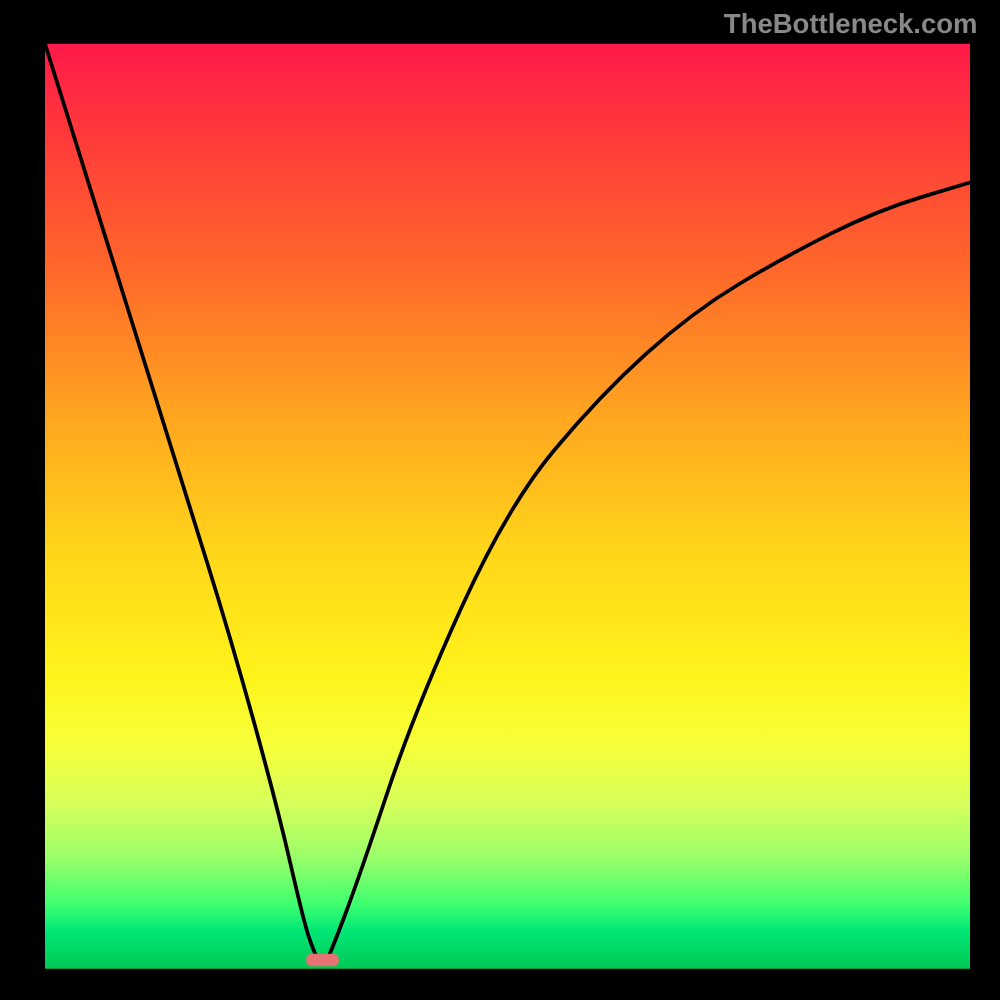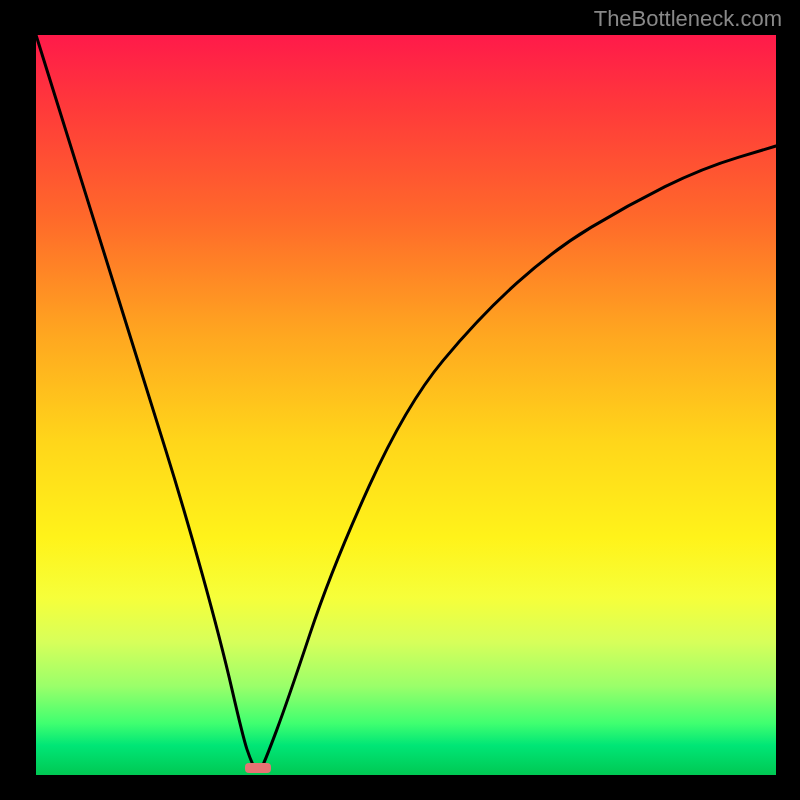--- a/index.html
+++ b/index.html
@@ -10,21 +10,21 @@
     background: #000;
     overflow: hidden;
   }
   .watermark {
     position: absolute;
     top: 6px;
     right: 18px;
     color: #888;
     font-family: Arial, Helvetica, sans-serif;
     font-size: 22px;
-    font-weight: 400;
+    font-weight: 700;
     z-index: 10;
   }
   .plot {
     position: absolute;
     background: linear-gradient(to bottom,
       #ff1a4a 0%,
       #ff3a3a 10%,
       #ff6a2a 25%,
       #ffa520 40%,
       #ffd61a 55%,

